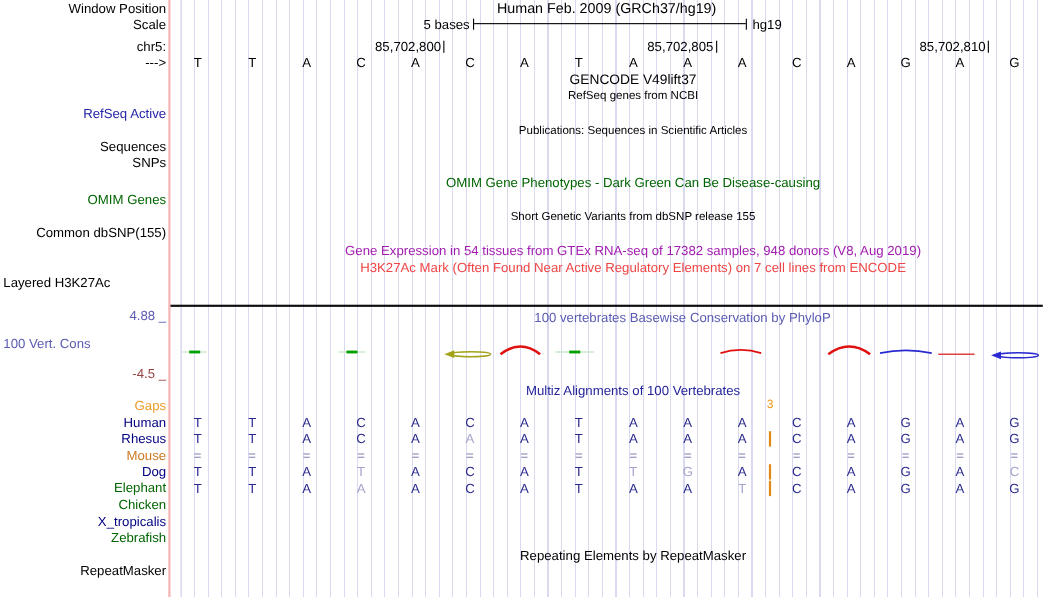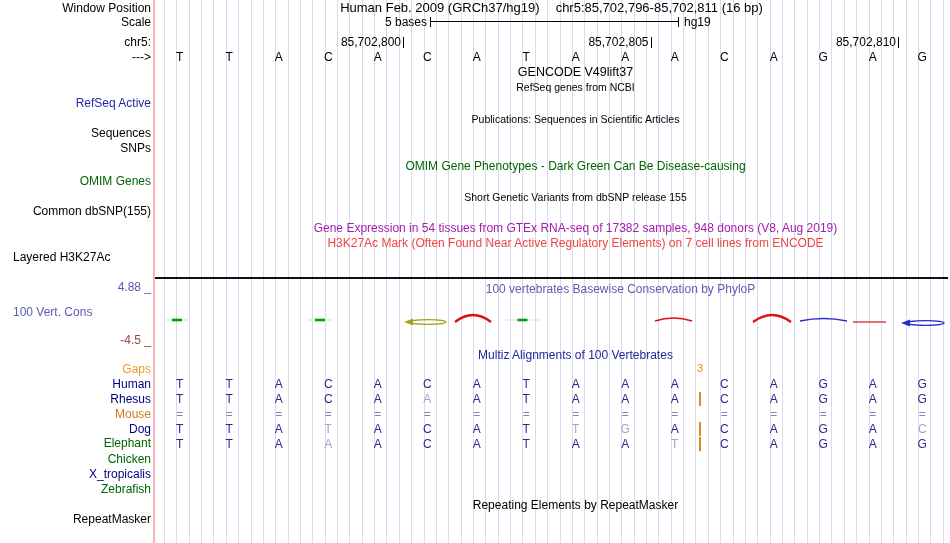--- a/index.html
+++ b/index.html
@@ -5,21 +5,21 @@
   html,body{margin:0;padding:0;background:#fff;}
   #screen{position:relative;width:950px;height:543px;background:#ffffff;
           font-family:"Liberation Sans",sans-serif;overflow:hidden;}
   .abs{position:absolute;white-space:nowrap;}
   #gridlines{position:absolute;left:164px;top:0;width:781px;height:543px;
              background:repeating-linear-gradient(to right,#d9d9f0 0 1px,transparent 1px 12.36px);}
   #pinkline{position:absolute;left:153px;top:0;width:1.5px;height:543px;background:#f6b4b4;}
   #separator{position:absolute;left:155px;top:277px;width:793px;height:1.5px;background:#111;}
   .lbl{position:absolute;font-size:12px;line-height:13px;}
   .lbl.r{right:799px;text-align:right;}
-  .lbl.l{left:13px;text-align:left;}
+  .lbl.l{left:3px;text-align:left;}
   .ctext{position:absolute;left:155px;width:793px;text-align:center;line-height:14px;margin-left:24px;}
   .cell{position:absolute;width:49.5px;text-align:center;font-size:12px;line-height:14px;}
   #title-row{position:absolute;left:155px;top:1px;width:793px;display:flex;
              justify-content:center;gap:16px;font-size:13px;line-height:14px;color:#000;}
   #scale-label{position:absolute;right:523px;top:16px;font-size:12px;line-height:13px;}
   #scale-bracket{position:absolute;left:430px;top:17px;width:247px;height:10px;
                  border-left:1.2px solid #000;border-right:1.2px solid #000;}
   #scale-bracket .mid{position:absolute;left:0;top:4px;width:100%;height:1.2px;background:#000;}
   #hg19-label{position:absolute;left:684px;top:16px;font-size:12px;line-height:13px;}
   .rtick{position:absolute;top:37px;width:1.3px;height:11px;background:#000;}
@@ -31,21 +31,20 @@
 </style>
 </head>
 <body>
 
 <div id="screen">
   <div id="gridlines"></div>
   <div id="pinkline"></div>
 
   <div id="title-row">
     <span>Human Feb. 2009 (GRCh37/hg19)</span>
-    <span>chr5:85,702,796-85,702,811 (16 bp)</span>
   </div>
 
   <div id="scale-label" class="abs">5 bases</div>
   <div id="scale-bracket">
       <div class="mid"></div>
     </div>
   <div id="hg19-label" class="abs">hg19</div>
 
   <div id="ruler">
       <div class="rlabel abs" style="right: 549px;">85,702,800</div>

